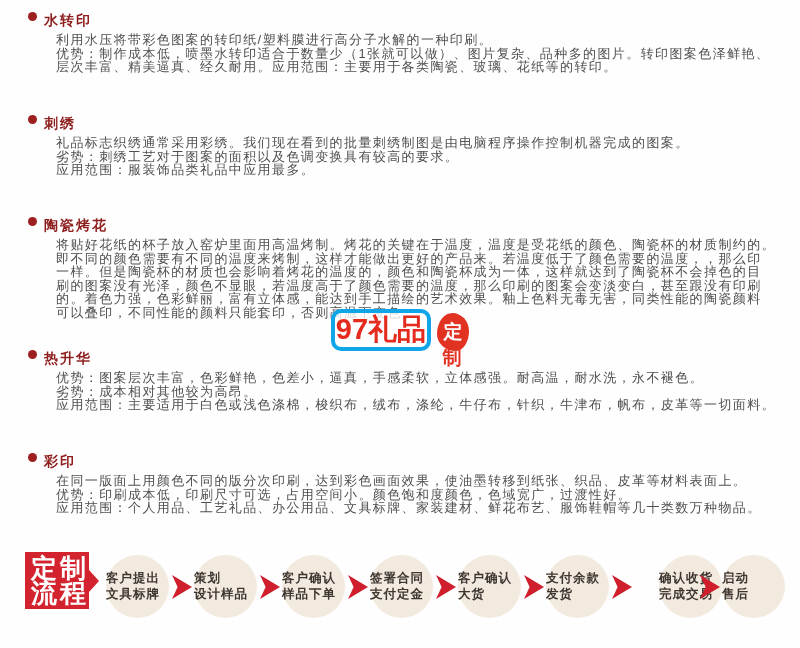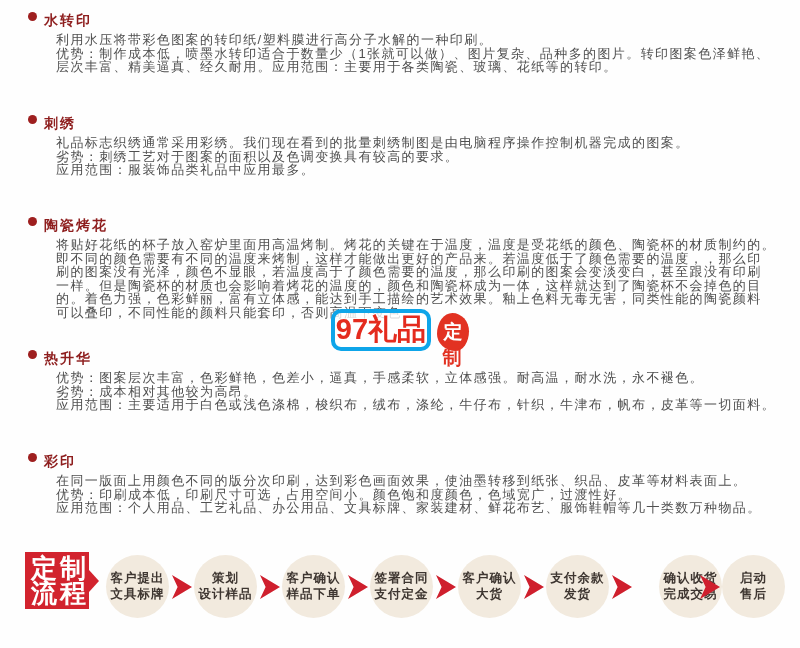--- a/index.html
+++ b/index.html
@@ -39,21 +39,21 @@
     display:flex;flex-direction:column;align-items:flex-end;justify-content:center;
     color:#ffffff;font-weight:bold;font-size:26px;line-height:25px;letter-spacing:3px;
   }
   .flow-label .lbl{white-space:nowrap;text-indent:3px;}
   .notch{
     position:absolute;left:89px;top:22px;width:0;height:0;
     border-top:11px solid transparent;border-bottom:11px solid transparent;border-left:10px solid #d2232e;
   }
   .step-circle{
     position:absolute;top:7px;width:63px;height:63px;border-radius:50%;background:#f2eade;
-    display:flex;flex-direction:column;align-items:center;justify-content:center;
+    display:flex;flex-direction:column;align-items:flex-start;justify-content:center;
     color:#3e3631;font-weight:bold;font-size:12.5px;line-height:15.5px;letter-spacing:1px;
   }
   .step-circle .ln{white-space:nowrap;}
   .flow-arrow{
     position:absolute;top:27px;width:20px;height:24px;background:#cf1f2d;
     -webkit-clip-path:polygon(0 0,100% 50%,0 100%,28% 50%);
     clip-path:polygon(0 0,100% 50%,0 100%,28% 50%);
   }
   .c0{left:106px}.c1{left:194px}.c2{left:282px}.c3{left:370px}
   .c4{left:458px}.c5{left:546px}.c6{left:659px}.c7{left:722px}
@@ -88,22 +88,22 @@
 </div>
 
 <div class="section s3">
   <div class="sec-head">
     <span class="bullet"></span>
     <span class="sec-title">陶瓷烤花</span>
   </div>
   <div class="sec-body">
     <div class="line">将贴好花纸的杯子放入窑炉里面用高温烤制。烤花的关键在于温度，温度是受花纸的颜色、陶瓷杯的材质制约的。</div>
     <div class="line">即不同的颜色需要有不同的温度来烤制，这样才能做出更好的产品来。若温度低于了颜色需要的温度，，那么印</div>
+    <div class="line">一样。但是陶瓷杯的材质也会影响着烤花的温度的，颜色和陶瓷杯成为一体，这样就达到了陶瓷杯不会掉色的目</div>
     <div class="line">刷的图案没有光泽，颜色不显眼，若温度高于了颜色需要的温度，那么印刷的图案会变淡变白，甚至跟没有印刷</div>
-    <div class="line">一样。但是陶瓷杯的材质也会影响着烤花的温度的，颜色和陶瓷杯成为一体，这样就达到了陶瓷杯不会掉色的目</div>
     <div class="line">的。着色力强，色彩鲜丽，富有立体感，能达到手工描绘的艺术效果。釉上色料无毒无害，同类性能的陶瓷颜料</div>
     <div class="line">可以叠印，不同性能的颜料只能套印，否则高温下变色。</div>
   </div>
 </div>
 
 <div class="section s4">
   <div class="sec-head">
     <span class="bullet"></span>
     <span class="sec-title">热升华</span>
   </div>

